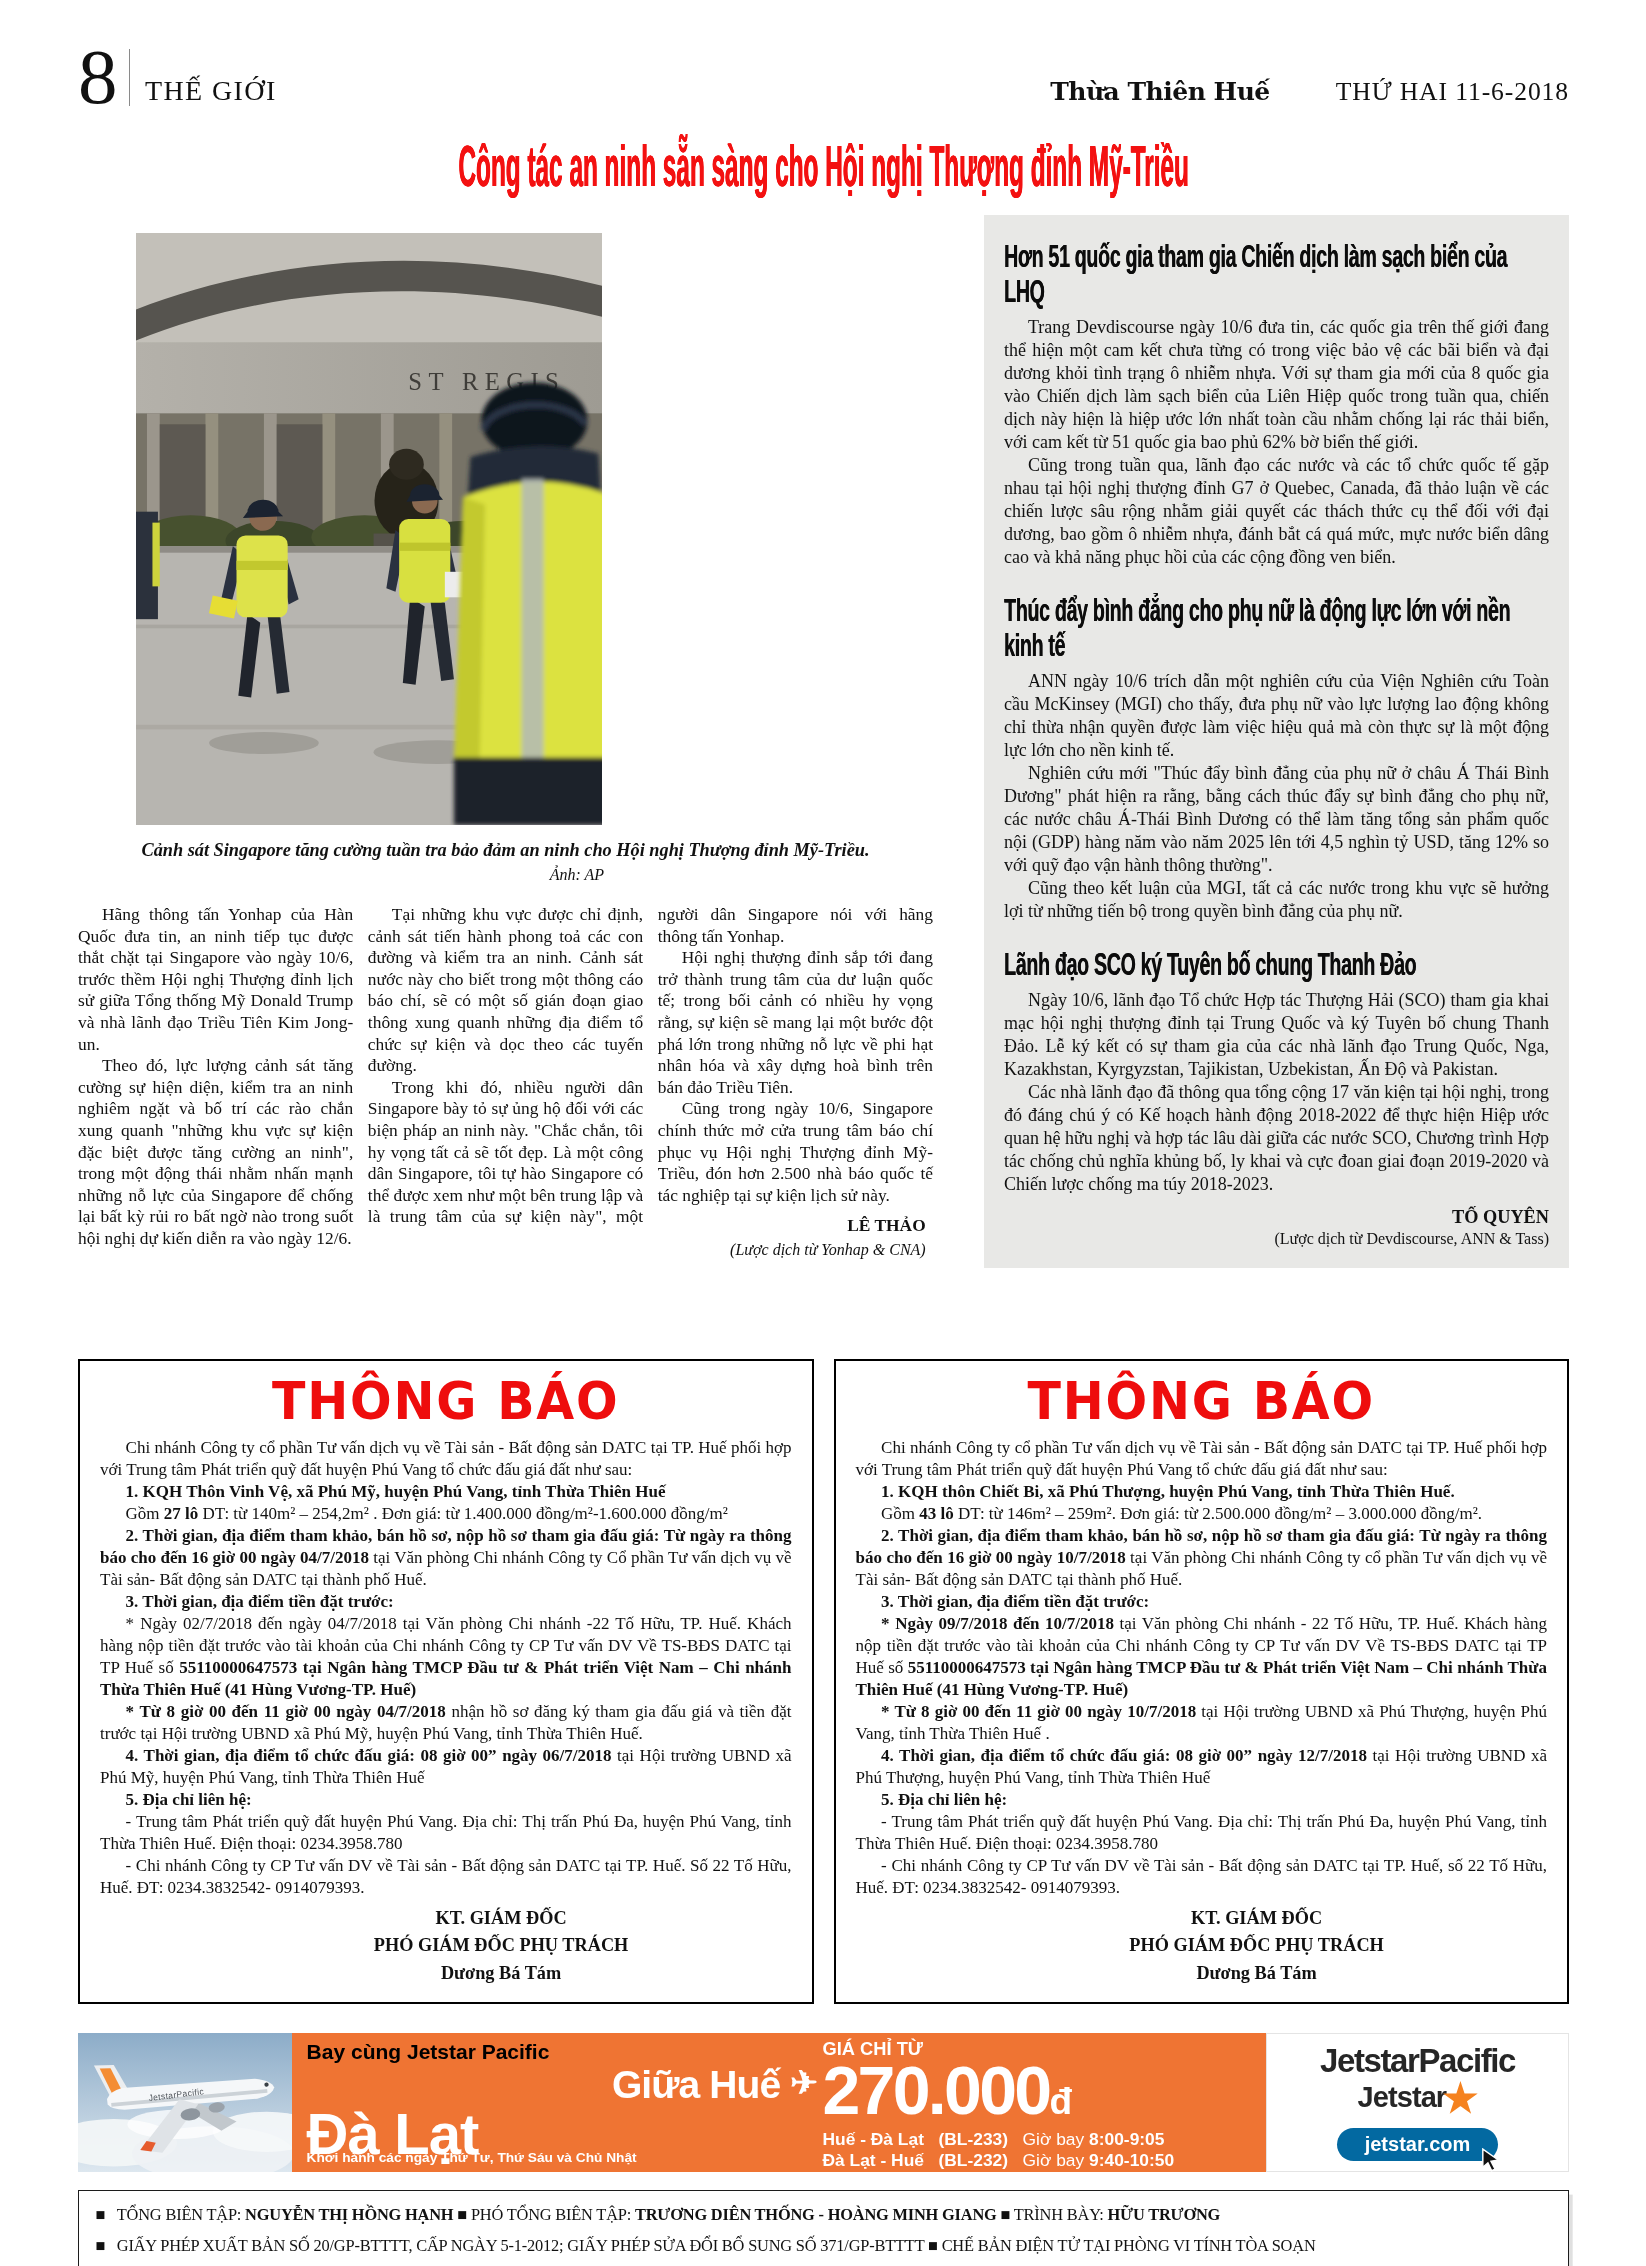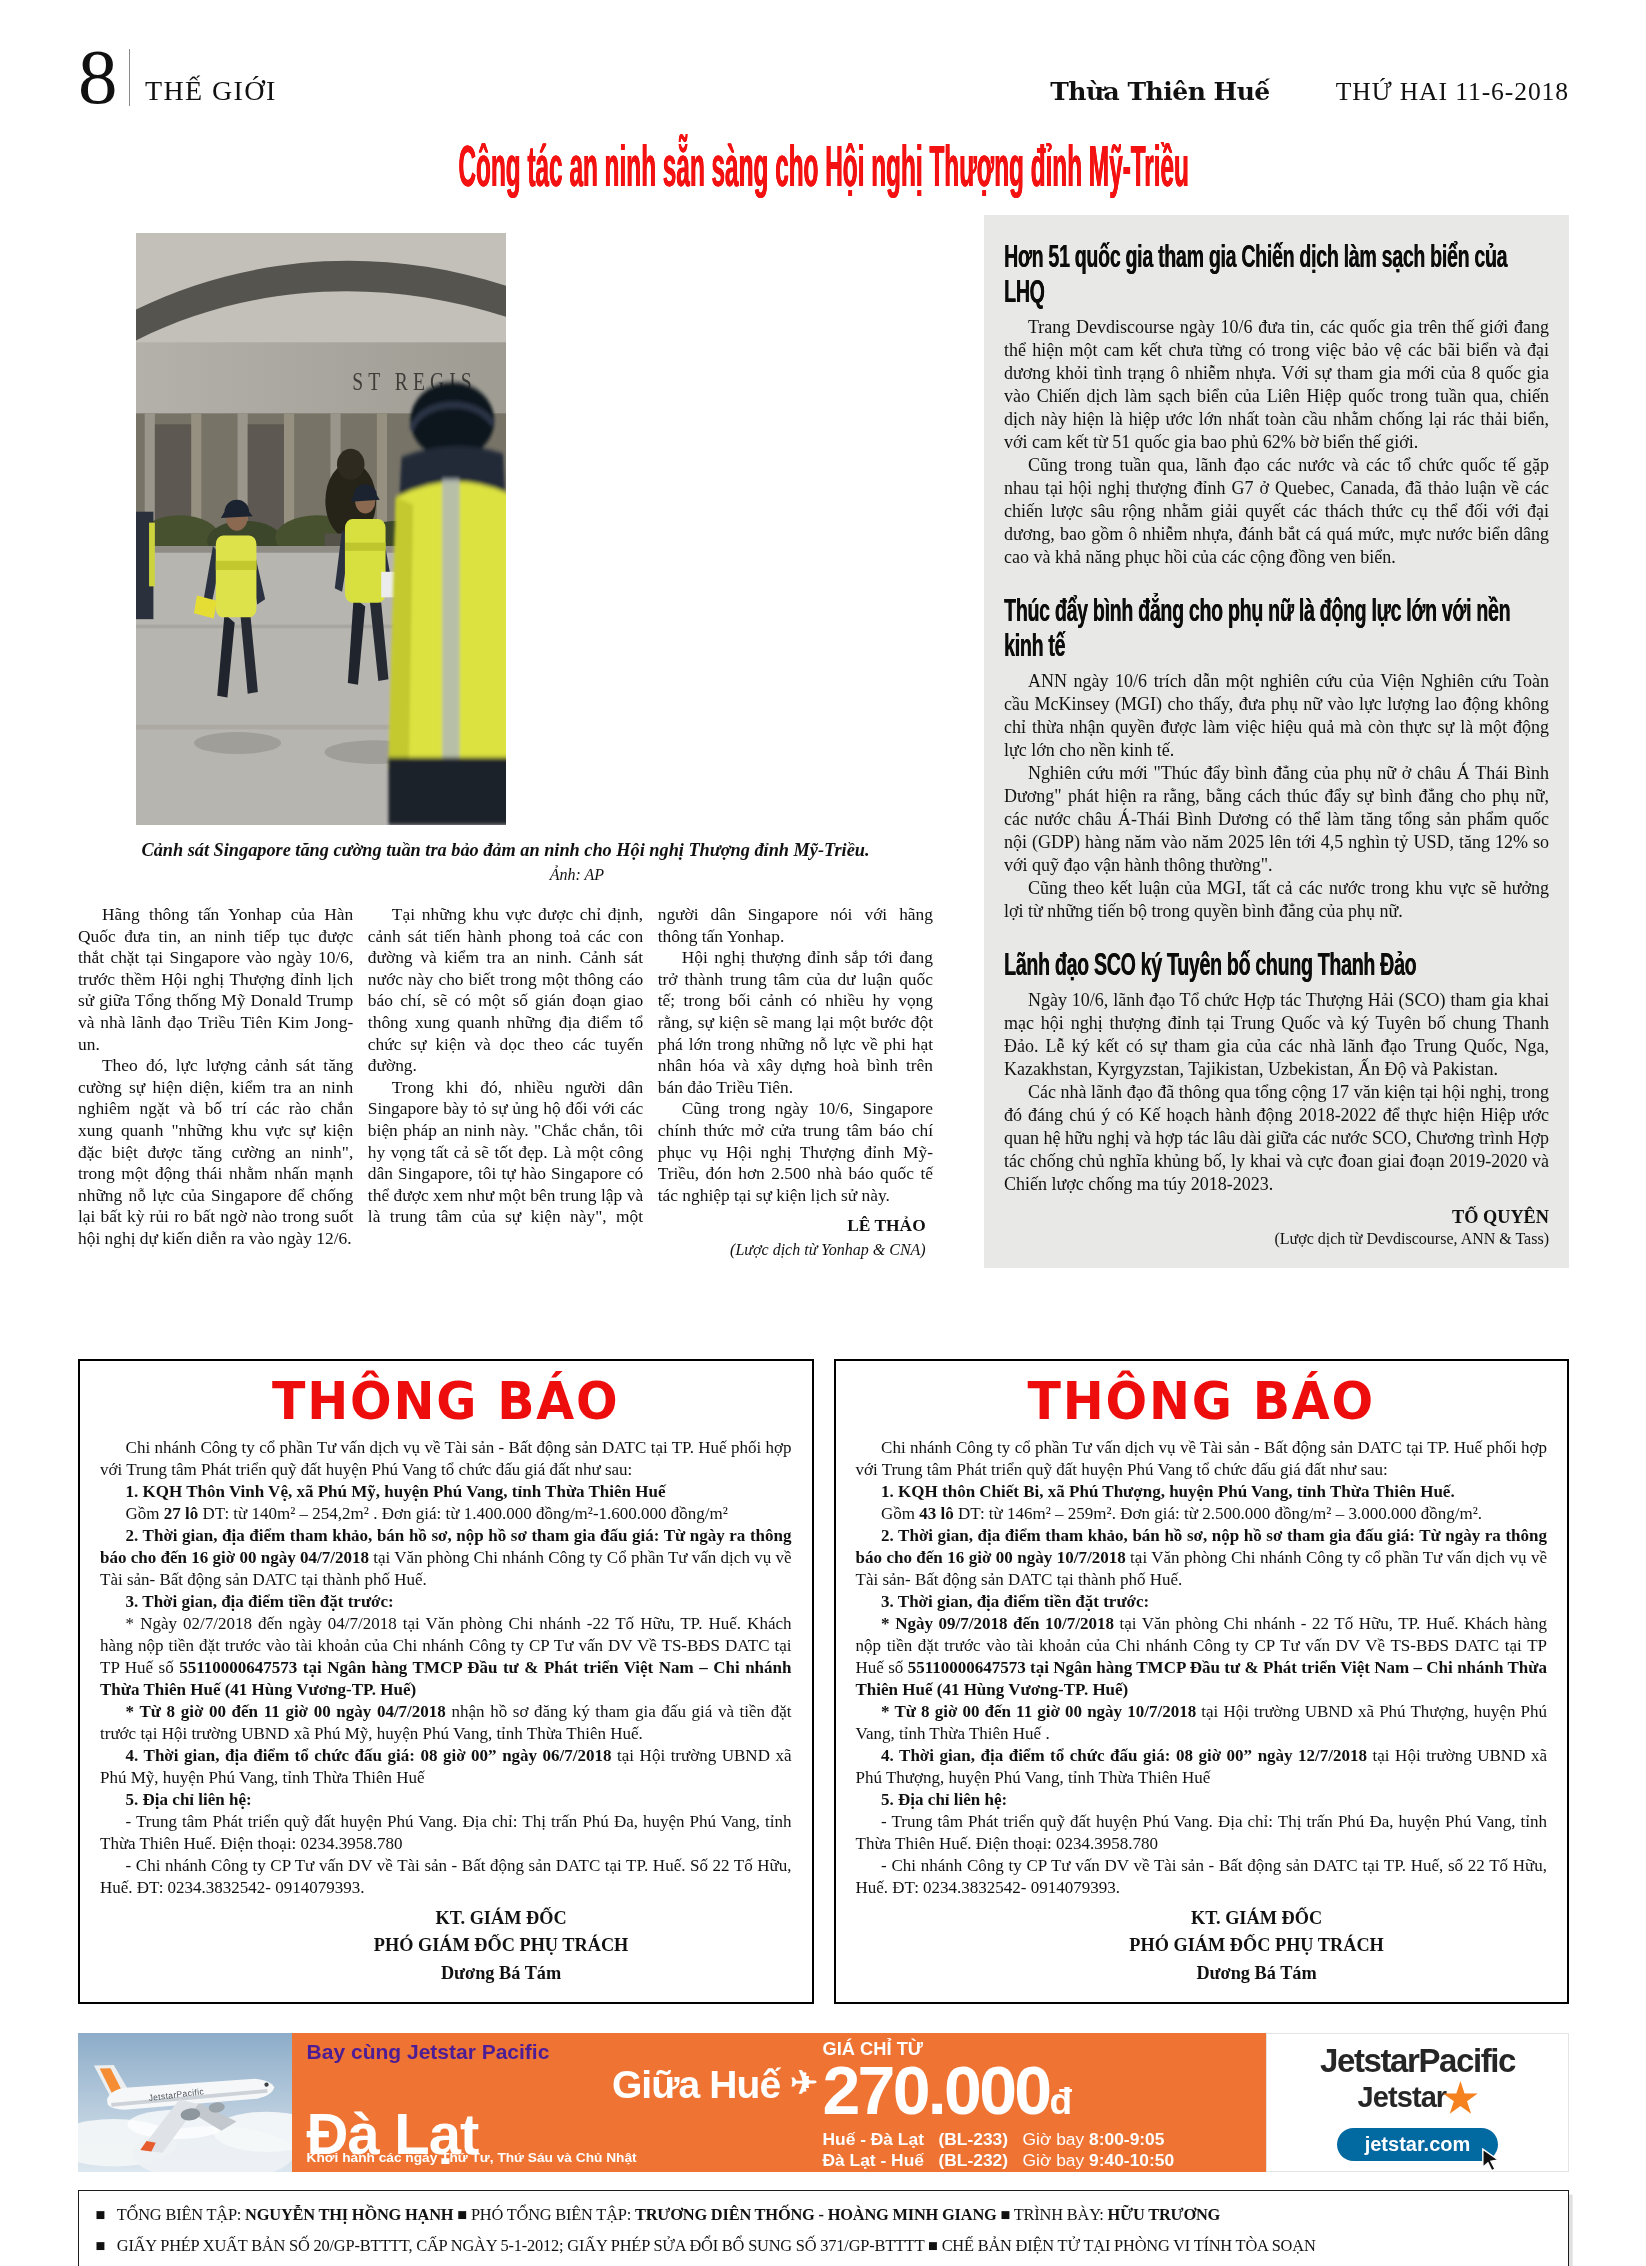--- a/index.html
+++ b/index.html
@@ -21,21 +21,21 @@
 
   
   .main-title { display:flex; justify-content:center; margin:22px 0 5.5px; height:79px; overflow:hidden; }
   .main-title .cond { display:inline-block; white-space:nowrap; transform:scaleX(0.42);
         transform-origin:center top; font:700 58px/1.25 "Liberation Sans", sans-serif;
         color:#f31111; text-shadow:0.6px 0 currentColor, -0.6px 0 currentColor; }
 
   
   .row { display:flex; gap:51px; }
   .leftcol { flex:1; min-width:0; }
-  .photo-wrap { width:370px; height:592px; margin:18.3px 0 0 58px; background:#9c9a94; overflow:hidden;text-align:center; }
+  .photo-wrap { width:466px; height:592px; margin:18.3px 0 0 58px; background:#9c9a94; overflow:hidden;text-align:center; }
   .photo-wrap svg { display:block; width:100%; height:100%; }
   .caption { margin-top:14.6px; text-align:center; font:700 18.3px/1.3 "Liberation Serif", serif; font-style:italic; }
   .credit { width:526px; text-align:right; font:400 16px/1.3 "Liberation Serif", serif; font-style:italic; margin-top:1.8px; }
 
   .art-cols { margin-top:18.3px; height:417px; column-count:3; column-gap:14.6px;
               text-align:justify; font:400 17.4px/21.6px "Liberation Serif", serif; }
   .body-p { text-indent:24px; margin:0; }
   .art-author { text-align:right; font-weight:700; margin-top:9.1px; padding-right:7.3px; }
   .art-source { text-align:right; font-style:italic; font-size:16px; padding-right:7.3px; margin-top:1.8px; }
   .dlist { display:contents; }
@@ -61,21 +61,21 @@
   .nt-sign { margin-top:5.5px; margin-left:32%; width:52%; text-align:center;
              font:700 18.3px/1.5 "Liberation Serif", serif; }
   .nt-sign p { margin:0; }
 
   
   .ad { display:flex; height:139px; margin-top:29px; }
   .ad-photo { width:214px; flex-shrink:0; }
   .ad-photo svg { display:block; width:100%; height:100%; }
   .ad-orange { flex:1; background:#ef7433; color:#fff; display:flex; }
   .ad-mid { width:525px; padding:7.3px 0 7.3px 14.6px; position:relative; }
-  .ad-tagline { font:600 21px/1.1 "Liberation Sans", sans-serif; color:#4c1d95; }
+  .ad-tagline { font:600 21px/1.1 "Liberation Sans", sans-serif; color:#000000; }
   .ad-route1 { font:700 39px/1.05 "Liberation Sans", sans-serif; letter-spacing:-0.9px; margin-top:2px;text-align:right; }
   .ad-route1 .plane-glyph { font-size:33px; vertical-align:3.7px; }
   .ad-route2 { font:700 58px/0.95 "Liberation Sans", sans-serif; letter-spacing:-0.9px; }
   .ad-sched { position:absolute; left:14.6px; bottom:7.3px; font:700 13.7px/1 "Liberation Sans", sans-serif; }
   .ad-price { flex:1; padding:7.3px 9.1px 7.3px 5.5px; }
   .price-label { font:700 18.3px/1 "Liberation Sans", sans-serif; }
   .price-line { font:700 68px/0.95 "Liberation Sans", sans-serif; letter-spacing:-2.7px; white-space:nowrap; }
   .price-line .cur { font-size:37px; letter-spacing:0; }
   .flights { margin-top:5.5px; }
   .flight-row { font:400 17.4px/1.25 "Liberation Sans", sans-serif; white-space:pre; margin:0; }

